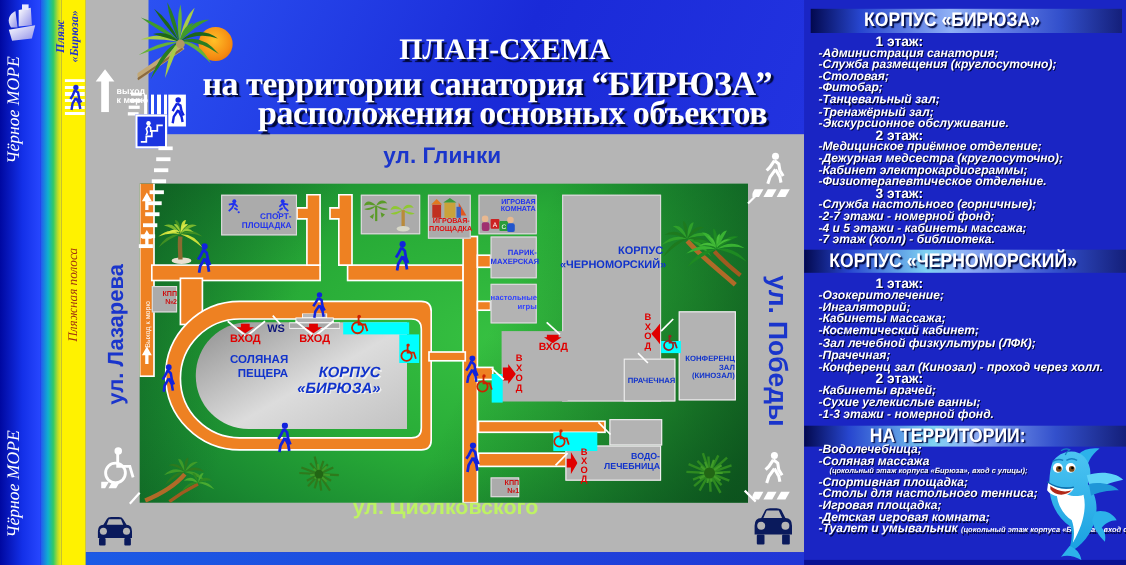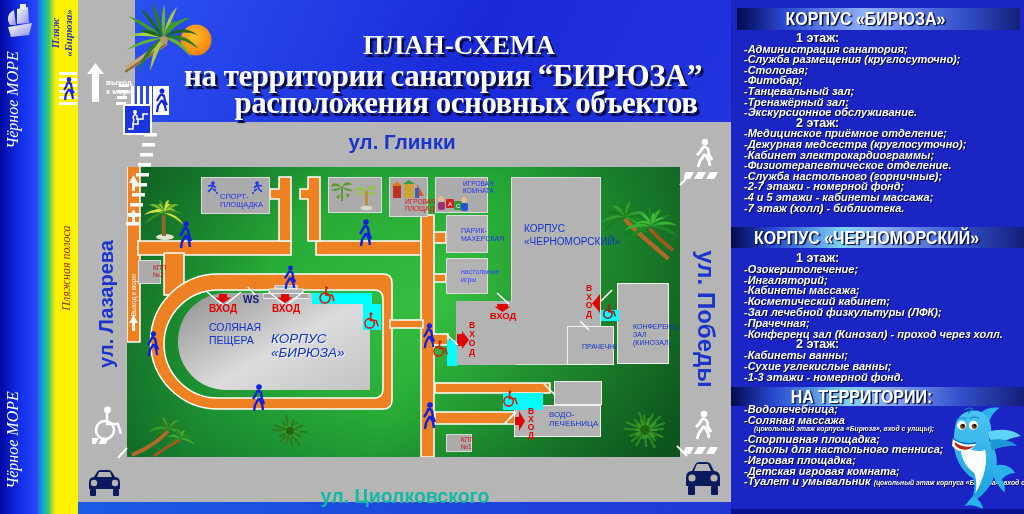--- a/index.html
+++ b/index.html
@@ -1,20 +1,20 @@
 <!DOCTYPE html>
 <html><head>
 <meta charset="utf-8">
 <style>
   html,body{margin:0;padding:0;}
   #page{position:relative;width:1024px;height:514px;overflow:hidden;
     font-family:"Liberation Sans",sans-serif;background:#1a25c4;}
   .abs{position:absolute;}
   .bld{position:absolute;background:#b3b3b3;border:1px solid #dcdcdc;box-sizing:border-box;}
-  .lbl{position:absolute;color:#1133cc;font-weight:normal;text-align:left;margin-left:15px;}
+  .lbl{position:absolute;color:#1133cc;font-weight:bold;text-align:right;}
   .vhod{position:absolute;color:#e00000;font-weight:bold;text-align:center;}
 </style>
 </head>
 <body>
 <div id="page">
 
 <div class="abs" id="sea" style="left:0;top:0;width:37px;height:514px;background:linear-gradient(90deg,#0008a0,#1330e8 55%,#2747ff);"></div>
 
 <svg class="abs" style="left:2px;top:3px;" width="34" height="38" viewBox="0 0 34 38">
   <defs>
@@ -110,21 +110,21 @@
   <div style="font-size:31px;line-height:27px;letter-spacing:-0.5px;transform:translateX(-19px);">на территории санатория “БИРЮЗА”</div>
   <div style="font-size:31px;line-height:28px;letter-spacing:-0.5px;transform:translateX(4px);">расположения основных объектов</div>
 </div>
 
 <div class="abs" style="left:277px;top:130px;width:250px;text-align:center;color:#1a35cc;font-weight:bold;font-size:20.5px;">ул. Глинки</div>
 
 <div class="abs" style="left:27px;top:292px;width:160px;height:24px;transform:rotate(-90deg);color:#1a35cc;font-weight:bold;font-size:20px;text-align:center;">ул. Лазарева</div>
 
 <div class="abs" style="left:623px;top:307px;width:170px;height:24px;transform:rotate(90deg);color:#1a35cc;font-weight:bold;font-size:24px;text-align:center;">ул. Победы</div>
 
-<div class="abs" style="left:280px;top:485px;width:250px;text-align:center;color:#14b8a6;font-weight:bold;font-size:19.5px;">ул. Циолковского</div>
+<div class="abs" style="left:280px;top:450px;width:250px;text-align:center;color:#bef264;font-weight:bold;font-size:19.5px;">ул. Циолковского</div>
 
 <div class="abs" style="left:127px;top:167px;width:553px;height:290px;background:radial-gradient(ellipse 430px 255px at 58% 48%,#36c041 0%,#28ab37 45%,#1a8a31 75%,#116b27 100%);"></div>
 
 <div class="abs" style="left:127px;top:167px;width:553px;height:290px;background:linear-gradient(115deg,rgba(8,66,24,0.45),rgba(8,66,24,0) 28%,rgba(8,66,24,0) 55%,rgba(6,56,20,0.65) 97%);"></div>
 
 <svg class="abs" style="left:127px;top:167px;" width="553" height="290" viewBox="0 0 553 290">
   <g stroke="#fff" stroke-width="1.5" fill="#ee8122">
 
     <rect x="0" y="-2" width="13" height="177"></rect>
 
@@ -672,40 +672,41 @@
     <div>-Столовая;</div>
     <div>-Фитобар;</div>
     <div>-Танцевальный зал;</div>
     <div>-Тренажёрный зал;</div>
     <div>-Экскурсионное обслуживание.</div>
     <div style="font-style:normal;font-size:12.5px;padding-left:52px;">2 этаж:</div>
     <div>-Медицинское приёмное отделение;</div>
     <div>-Дежурная медсестра (круглосуточно);</div>
     <div>-Кабинет электрокардиограммы;</div>
     <div>-Физиотерапевтическое отделение.</div>
+    <div style="font-style:normal;font-size:12.5px;padding-left:52px;">3 этаж:</div>
     <div>-Служба настольного (горничные);</div>
     <div>-2-7 этажи - номерной фонд;</div>
     <div>-4 и 5 этажи - кабинеты массажа;</div>
     <div>-7 этаж (холл) - библиотека.</div>
   </div>
 
   <div style="position:absolute;left:0;top:227px;width:293px;height:21px;background:linear-gradient(90deg,#03094f 0%,#2746cf 14%,#7fd2f2 38%,#8fb0f5 50%,#3350cc 78%,#141f7a 100%);"></div>
   <div style="position:absolute;left:-11px;top:229px;width:293px;text-align:center;font-weight:bold;font-size:16px;transform:scaleY(1.12);text-shadow:1.5px 1.5px 1px #000a40;">КОРПУС «ЧЕРНОМОРСКИЙ»</div>
 
   <div style="position:absolute;left:13px;top:253px;width:276px;font-size:11px;line-height:10.8px;font-weight:bold;font-style:italic;text-shadow:1px 1px 0 #00063a;">
     <div style="font-style:normal;font-size:12.5px;padding-left:52px;">1 этаж:</div>
     <div>-Озокеритолечение;</div>
     <div>-Ингаляторий;</div>
     <div>-Кабинеты массажа;</div>
     <div>-Косметический кабинет;</div>
     <div>-Зал лечебной физкультуры (ЛФК);</div>
     <div>-Прачечная;</div>
     <div>-Конференц зал (Кинозал) - проход через холл.</div>
     <div style="font-style:normal;font-size:12.5px;padding-left:52px;">2 этаж:</div>
-    <div>-Кабинеты ванны;</div>
+    <div>-Кабинеты врачей;</div>
     <div>-Сухие углекислые ванны;</div>
     <div>-1-3 этажи - номерной фонд.</div>
   </div>
 
   <div style="position:absolute;left:0;top:387px;width:293px;height:19px;background:linear-gradient(90deg,#03094f 0%,#2746cf 14%,#7fd2f2 40%,#8fb0f5 52%,#3350cc 78%,#141f7a 100%);"></div>
   <div style="position:absolute;left:-16px;top:388px;width:293px;text-align:center;font-weight:bold;font-size:16px;transform:scaleY(1.12);text-shadow:1.5px 1.5px 1px #000a40;">НА ТЕРРИТОРИИ:</div>
 
   <div style="position:absolute;left:13px;top:404px;width:280px;font-size:11px;line-height:10.7px;font-weight:bold;font-style:italic;text-shadow:1px 1px 0 #00063a;">
     <div>-Водолечебница;</div>
     <div>-Соляная массажа</div>

